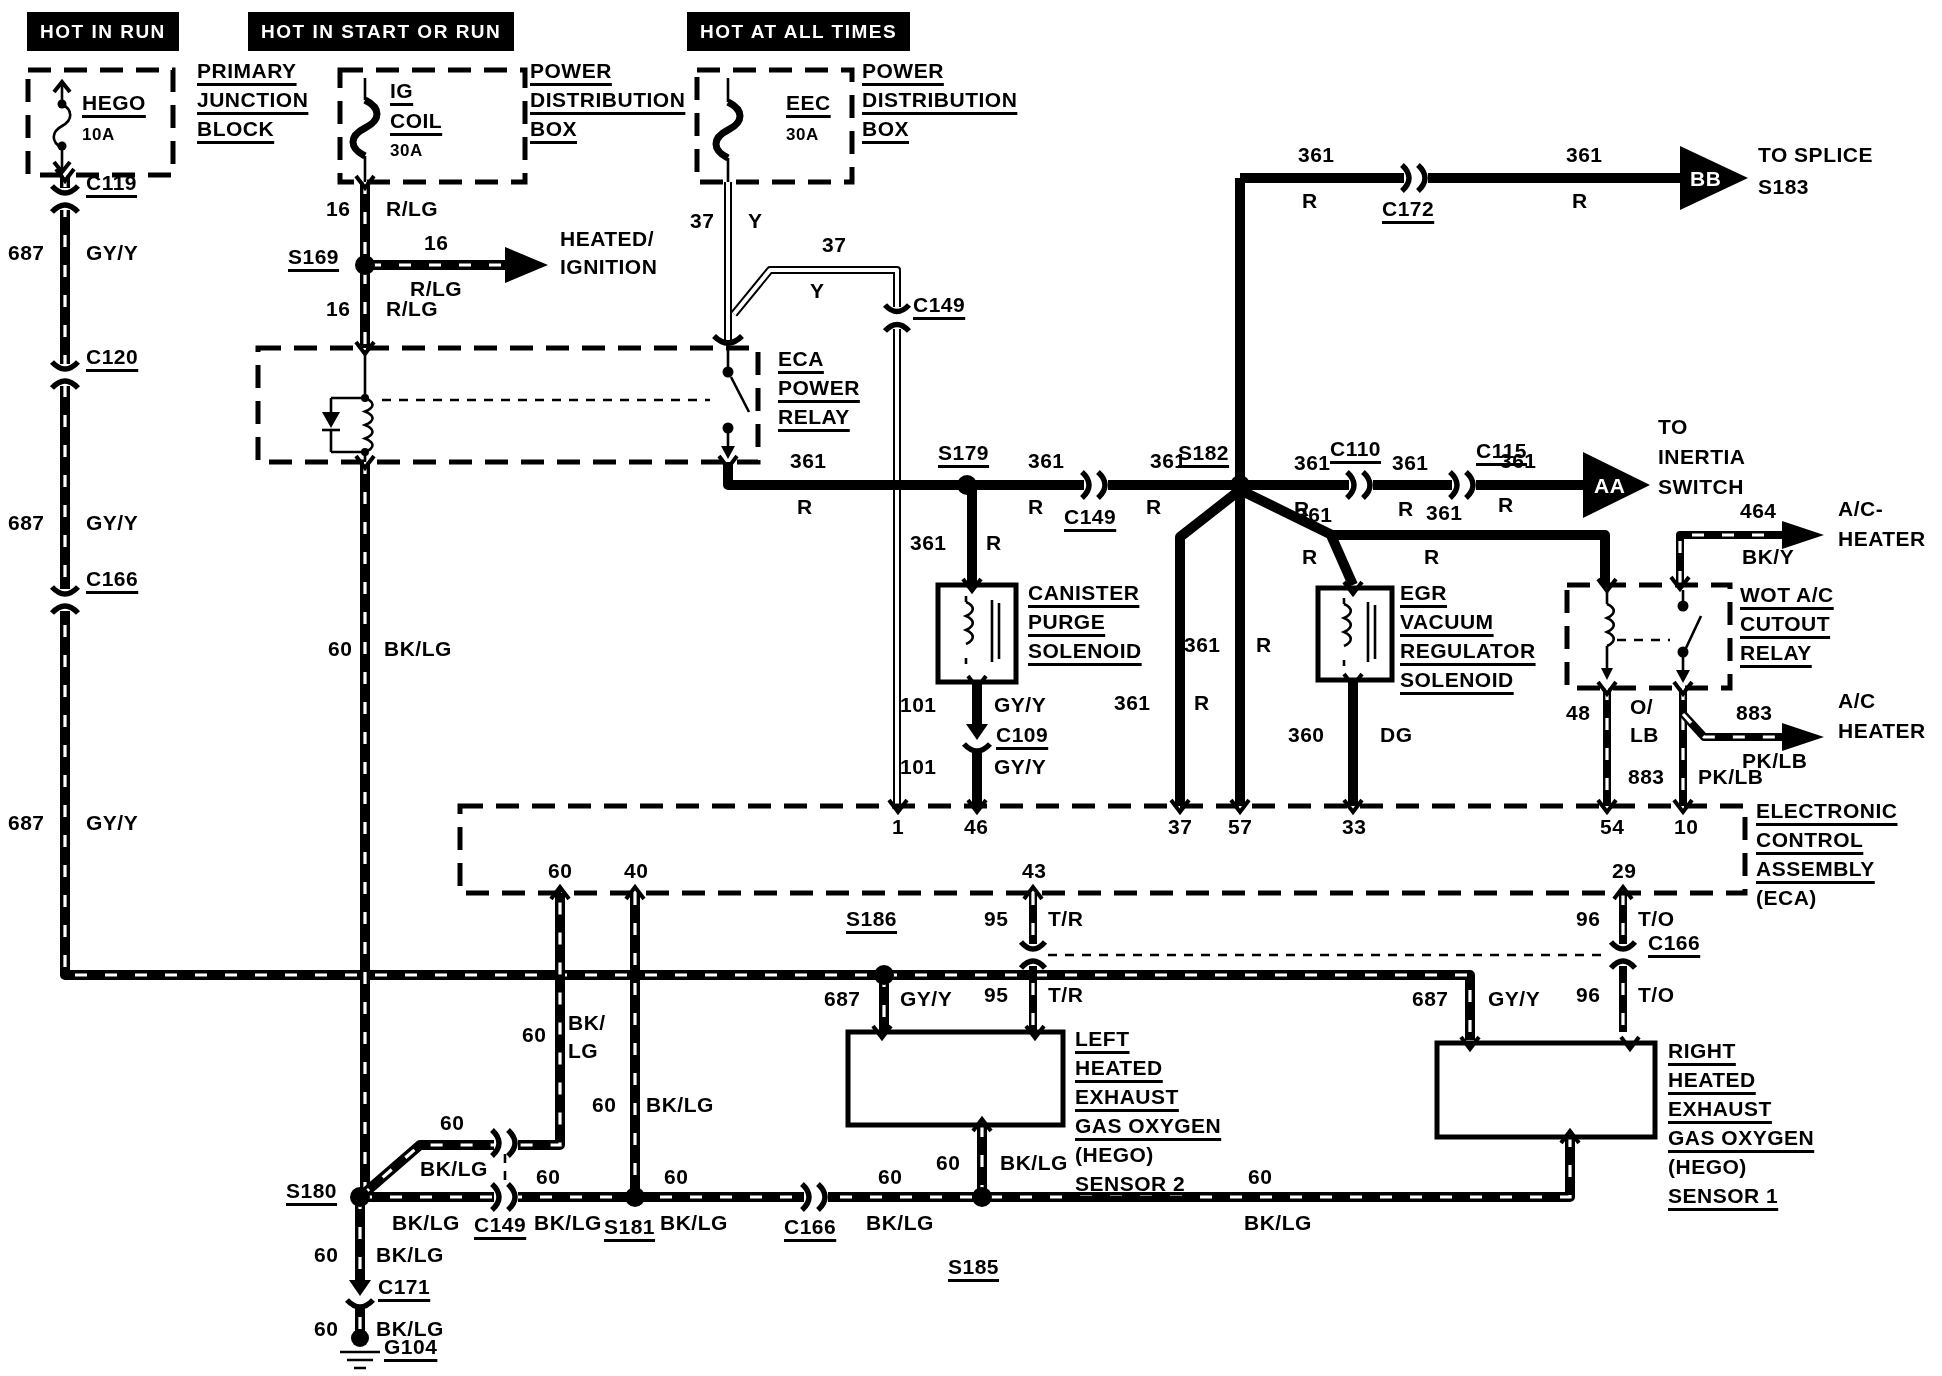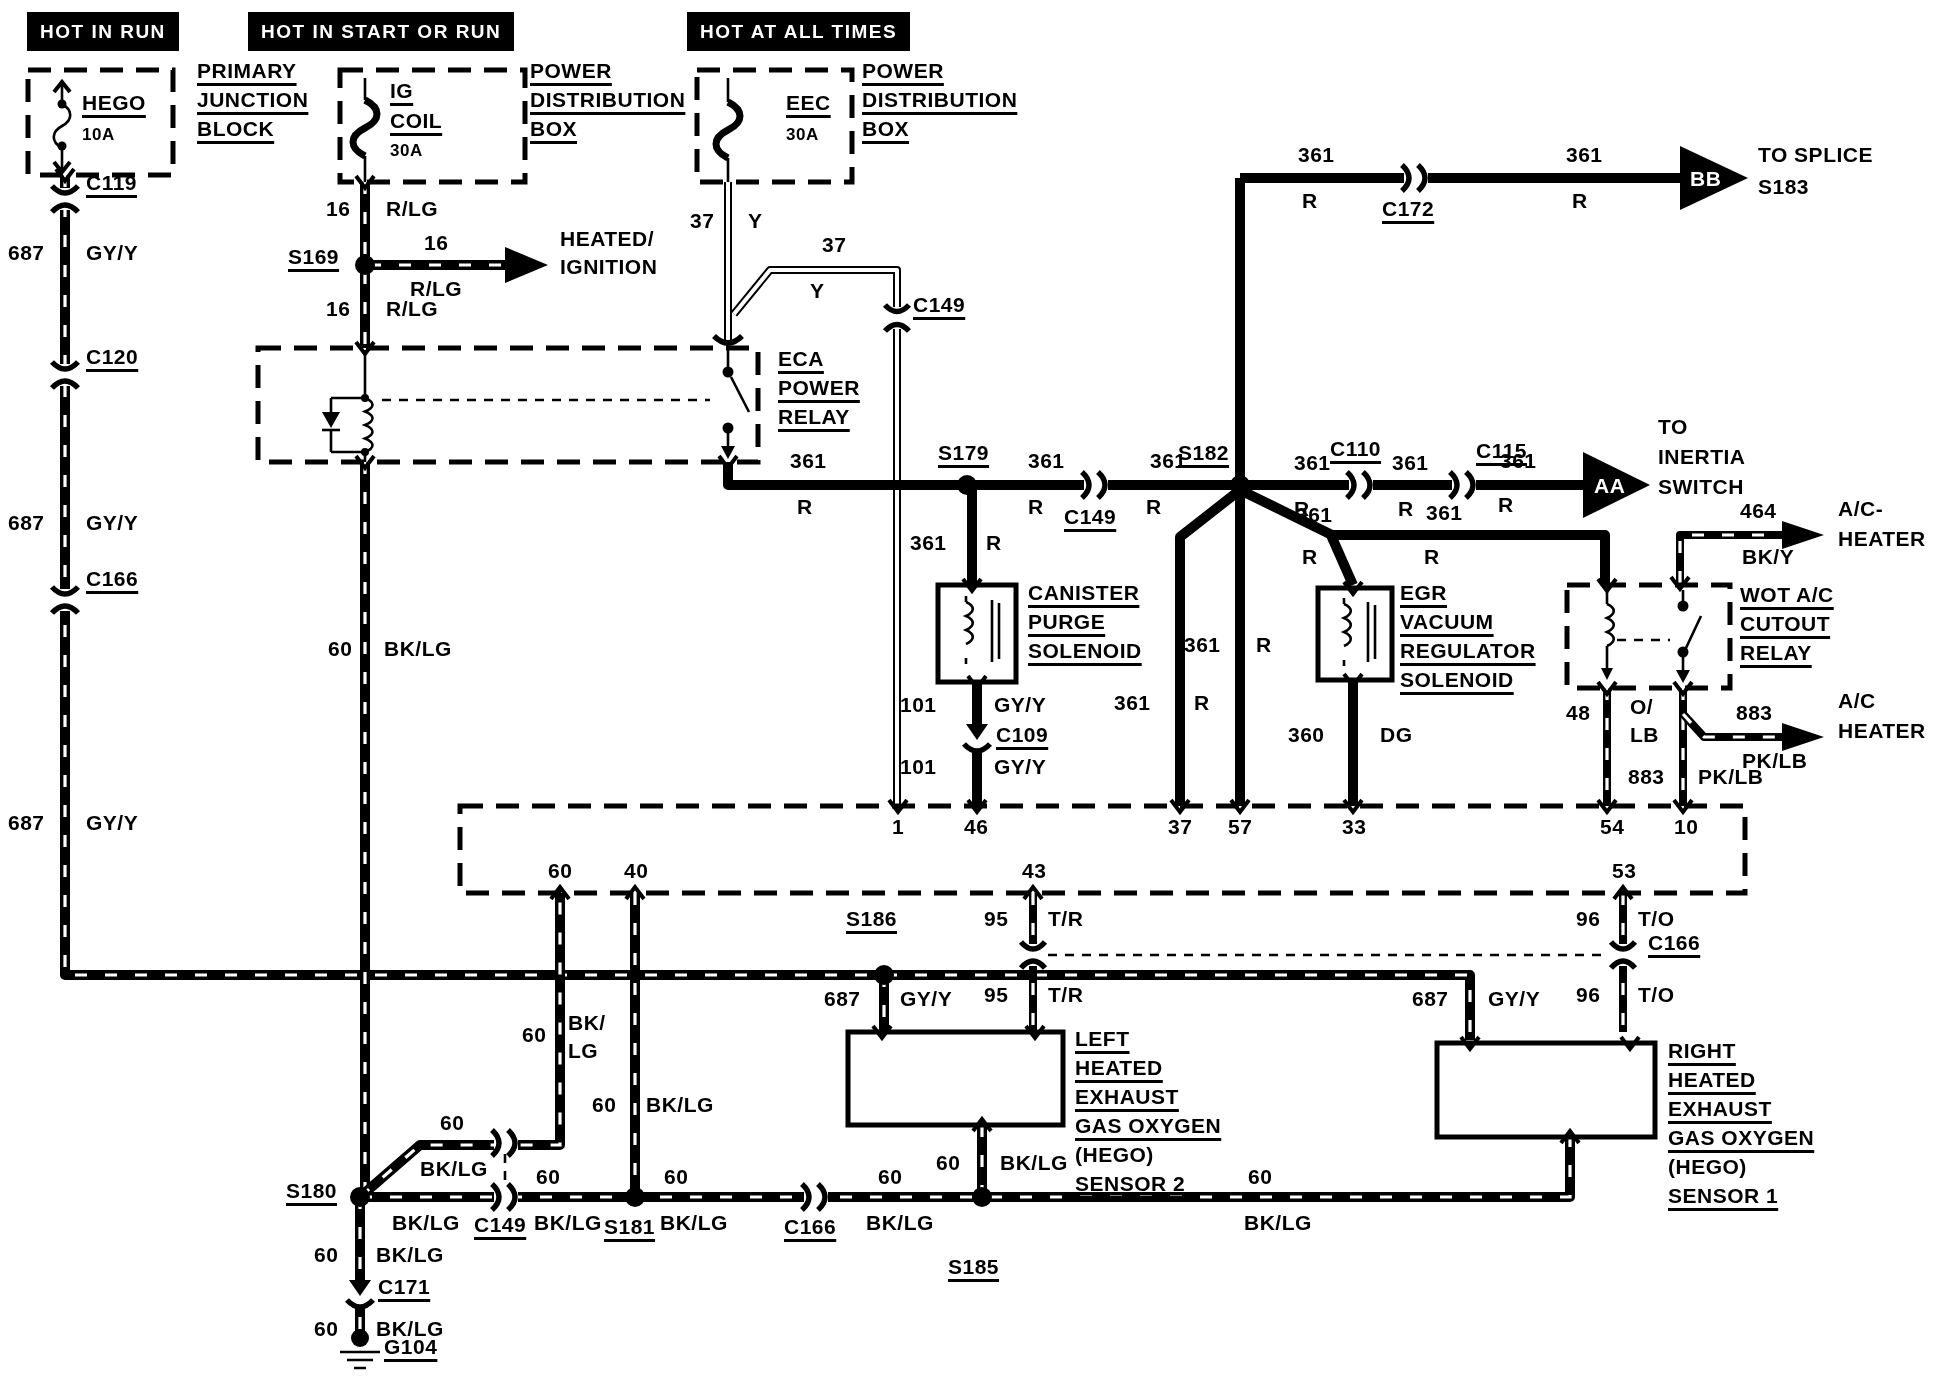--- a/index.html
+++ b/index.html
@@ -453,21 +453,27 @@
 <span class="lbl" style="left:892px;top:816px">1</span>
 <span class="lbl" style="left:964px;top:816px">46</span>
 <span class="lbl" style="left:1168px;top:816px">37</span>
 <span class="lbl" style="left:1228px;top:816px">57</span>
 <span class="lbl" style="left:1342px;top:816px">33</span>
 <span class="lbl" style="left:1600px;top:816px">54</span>
 <span class="lbl" style="left:1674px;top:816px">10</span>
 <span class="lbl" style="left:548px;top:860px">60</span>
 <span class="lbl" style="left:624px;top:860px">40</span>
 <span class="lbl" style="left:1022px;top:860px">43</span>
-<span class="lbl" style="left:1612px;top:860px">53</span>
+<span class="lbl" style="left:1612px;top:860px">29</span>
+<div class="tb" style="left:1756px;top:796px">
+  <div><span class="u">ELECTRONIC</span></div>
+  <div><span class="u">CONTROL</span></div>
+  <div><span class="u">ASSEMBLY</span></div>
+  <div><span>(ECA)</span></div>
+</div>
 
 <span class="lbl" style="left:984px;top:908px">95</span>
 <span class="lbl" style="left:1048px;top:908px">T/R</span>
 <span class="lbl" style="left:984px;top:984px">95</span>
 <span class="lbl" style="left:1048px;top:984px">T/R</span>
 <span class="lbl" style="left:1576px;top:908px">96</span>
 <span class="lbl" style="left:1638px;top:908px">T/O</span>
 <span class="lbl u" style="left:1648px;top:932px">C166</span>
 <span class="lbl" style="left:1576px;top:984px">96</span>
 <span class="lbl" style="left:1638px;top:984px">T/O</span>

